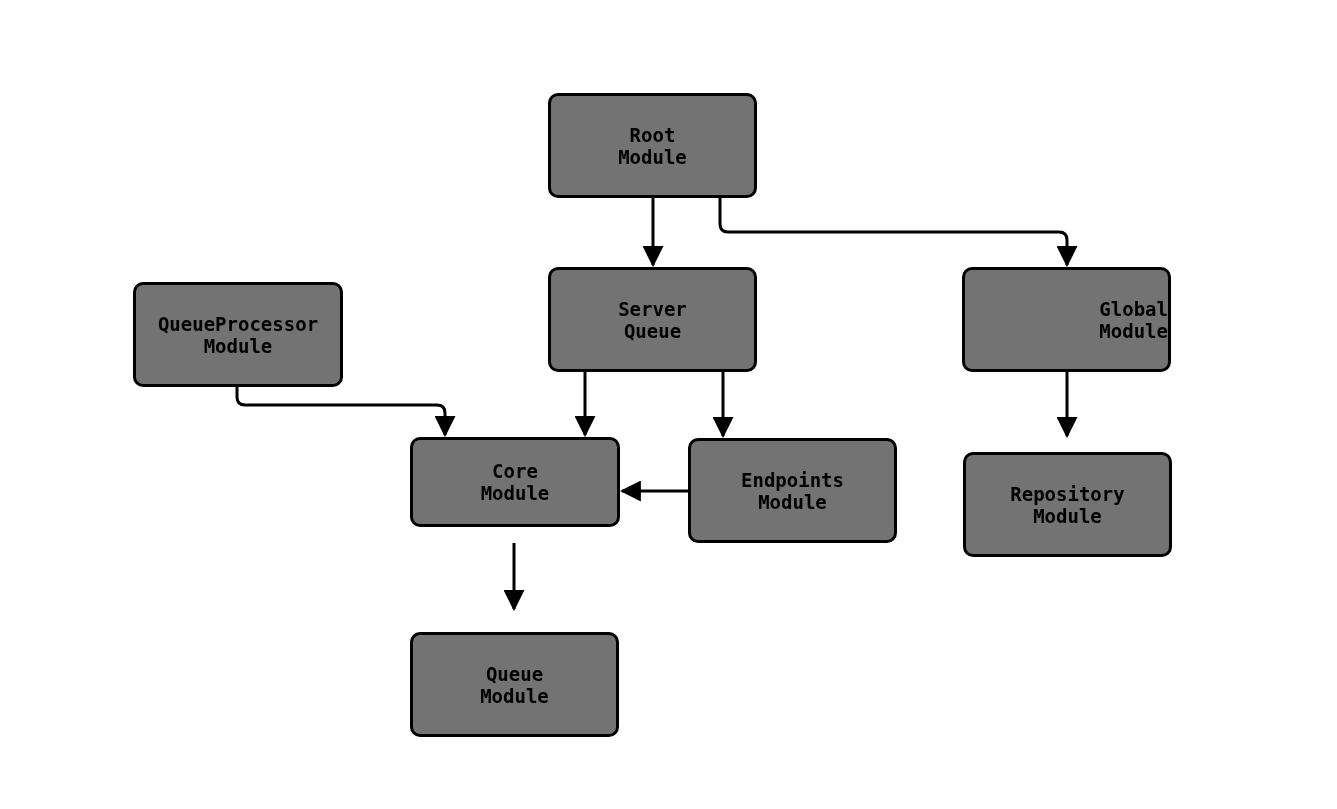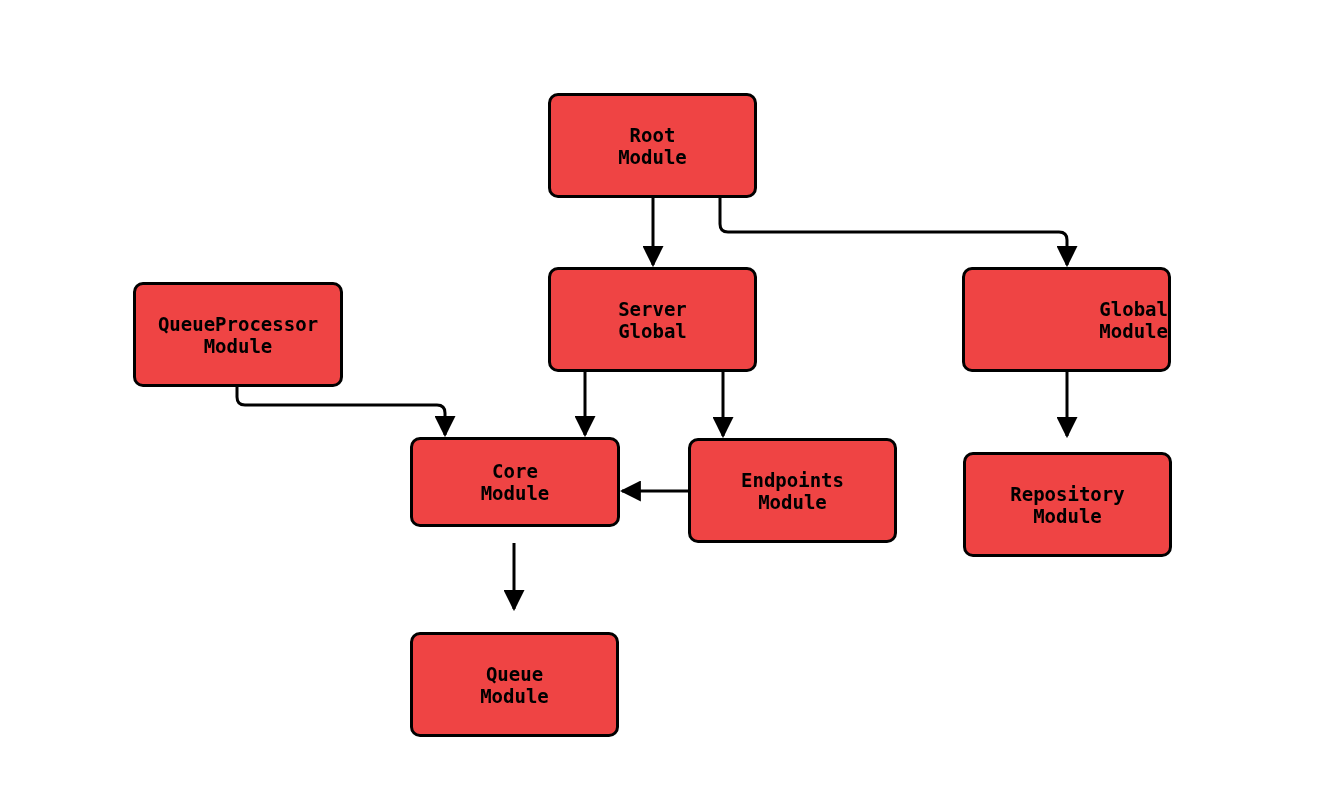--- a/index.html
+++ b/index.html
@@ -20,21 +20,21 @@
     left: 0;
     top: 0;
     width: 1337px;
     height: 809px;
   }
   .node {
     position: absolute;
     width: 209px;
     height: 105px;
     box-sizing: border-box;
-    background: #ef4444;
+    background: #737373;
     border: 3px solid #000000;
     border-radius: 10px;
     display: flex;
     align-items: center;
     justify-content: center;
   }
   .node .label {
     white-space: pre-line;
     text-align: center;
     font-weight: bold;
@@ -84,21 +84,21 @@
 Module</span>
   </div>
 
   <div class="node" style="left:133px; top:266px; width:210px;margin-top:16px;">
     <span class="label">QueueProcessor
 Module</span>
   </div>
 
   <div class="node" style="left:548px; top:267px;">
     <span class="label">Server
-Global</span>
+Queue</span>
   </div>
 
   <div class="node" style="left:962px; top:267px;justify-content:flex-end;">
     <span class="label">Global
 Module</span>
   </div>
 
   <div class="node" style="left:410px; top:437px; width:210px; height:90px;">
     <span class="label">Core
 Module</span>

